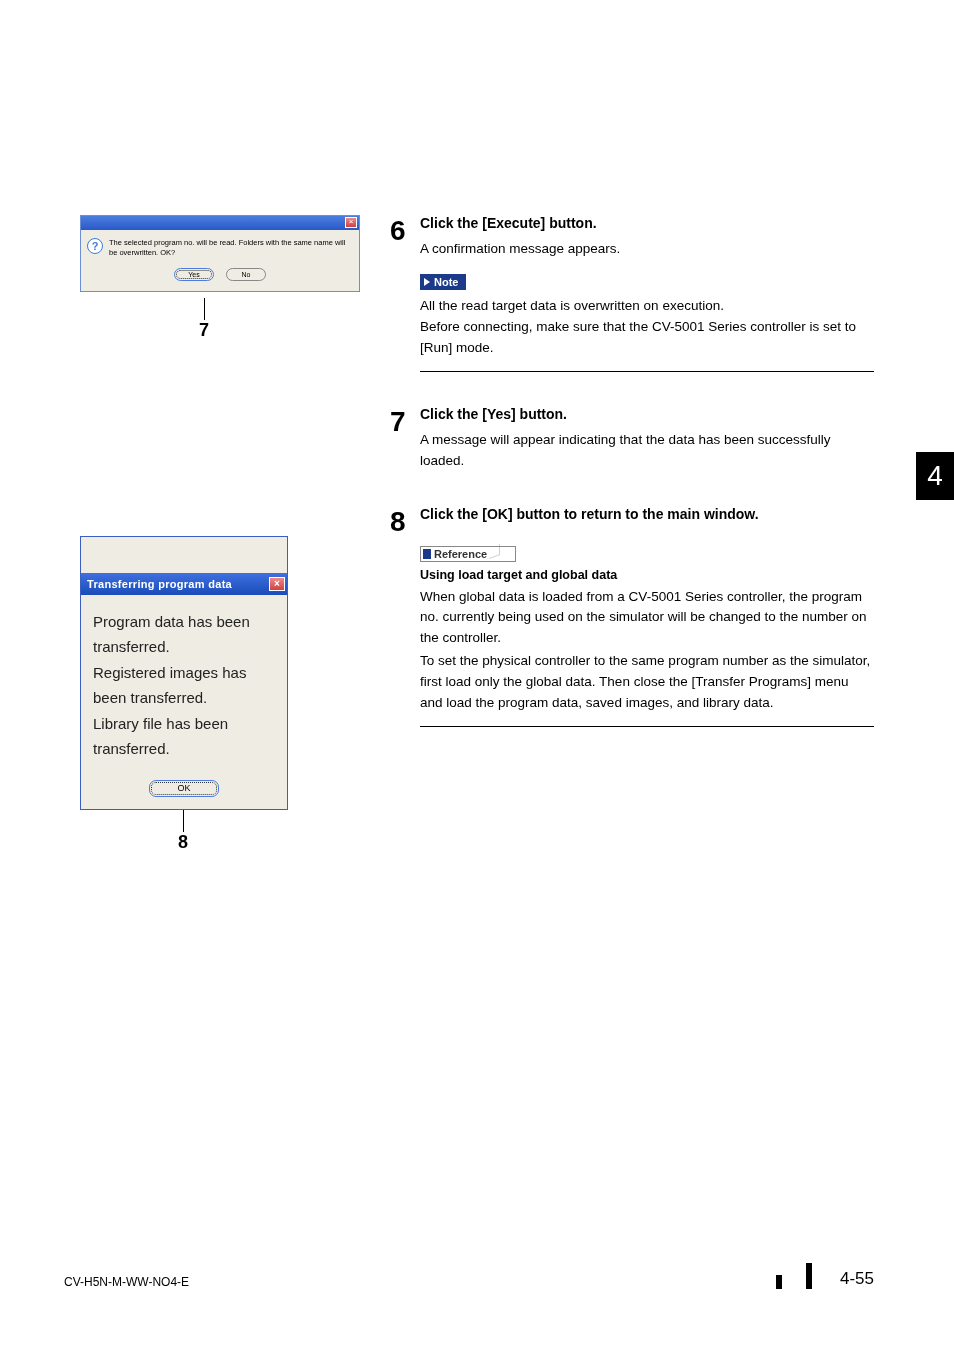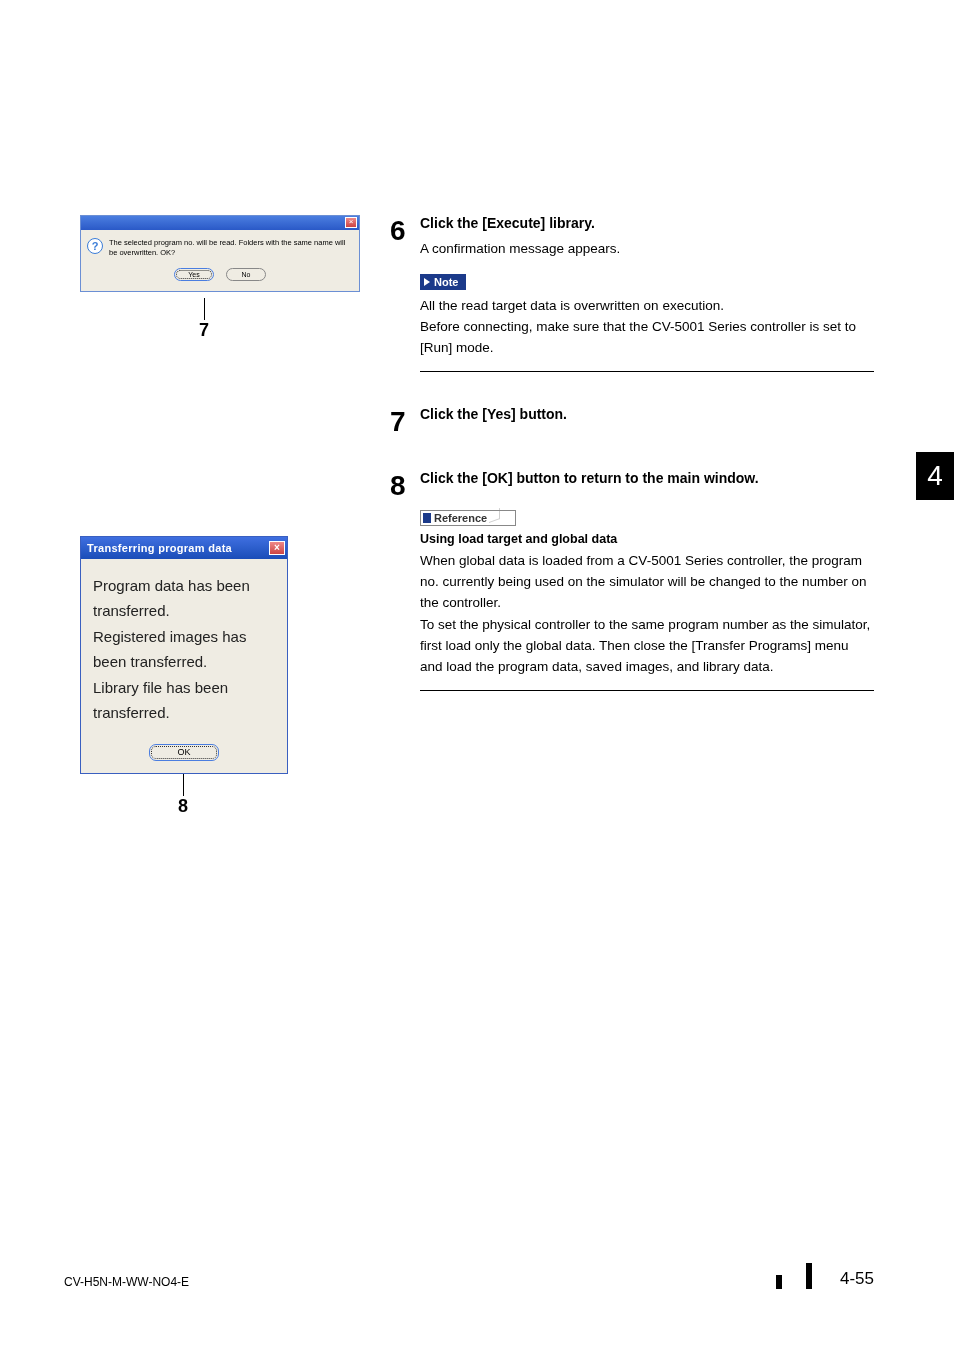--- a/index.html
+++ b/index.html
@@ -207,20 +207,21 @@
       background: linear-gradient(#3f6fe0, #1a4db8);
       color: #fff;
       font-size: 11px;
       font-weight: bold;
       padding-left: 6px;
       display: flex;
       align-items: center;
       justify-content: space-between;
       font-family: "Comic Sans MS", cursive, sans-serif;
       letter-spacing: 0.3px;
+      margin-top: 36px;
     }
     .dialog2-close {
       width: 16px; height: 14px;
       background: linear-gradient(#e88, #c44);
       border: 1px solid #fff;
       color: #fff;
       font-size: 10px;
       display: flex;
       align-items: center;
       justify-content: center;
@@ -337,33 +338,34 @@
         <div class="callout-line from-ok"></div>
         <div class="callout-num c8">8</div>
       </div>
     </div>
 
     <div class="right-col" style="display:block">
 
       <div style="display:flex; margin-bottom: 34px;">
         <div class="step-num">6</div>
         <div class="step-body">
-          <div class="step-heading">Click the [Execute] library.</div>
+          <div class="step-heading">Click the [Execute] button.</div>
           <div class="step-text">A confirmation message appears.</div>
           <div class="note-label">Note</div>
           <div class="step-text">All the read target data is overwritten on execution.</div>
           <div class="step-text">Before connecting, make sure that the CV-5001 Series controller is set to [Run] mode.</div>
           <div class="note-divider"></div>
         </div>
       </div>
 
       <div style="display:flex; margin-bottom: 34px;">
         <div class="step-num">7</div>
         <div class="step-body">
           <div class="step-heading">Click the [Yes] button.</div>
+          <div class="step-text">A message will appear indicating that the data has been successfully loaded.</div>
         </div>
       </div>
 
       <div style="display:flex;">
         <div class="step-num">8</div>
         <div class="step-body">
           <div class="step-heading">Click the [OK] button to return to the main window.</div>
           <div class="ref-label">Reference</div>
           <div class="ref-heading">Using load target and global data</div>
           <div class="step-text">When global data is loaded from a CV-5001 Series controller, the program no. currently being used on the simulator will be changed to the number on the controller.</div>

